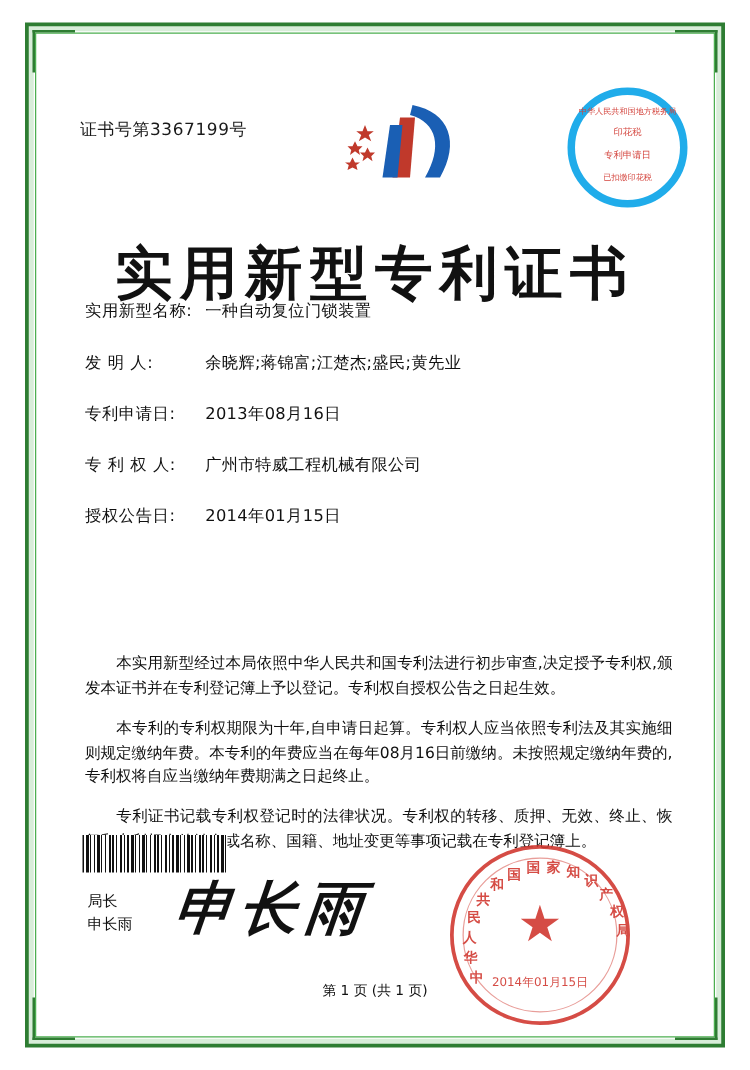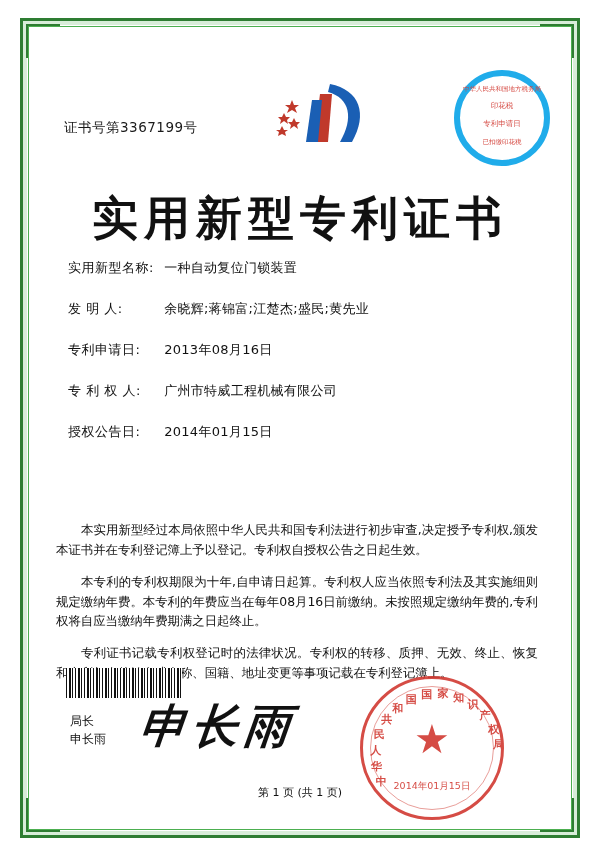--- a/index.html
+++ b/index.html
@@ -57,21 +57,20 @@
   }
 
   .cert-no {
     position: absolute;
     left: 24px;
     top: 55px;
     font-size: 13.5px;
     color: #1a1a1a;
     letter-spacing: 0.5px;
     font-family: "DejaVu Sans", "Liberation Sans", sans-serif;
-    margin-top: 24px;
   }
 
   .logo {
     position: absolute;
     left: 228px;
     top: 40px;
     width: 110px;
     height: 78px;
   }
 
@@ -108,41 +107,41 @@
     font-weight: bold;
     letter-spacing: 6px;
     color: #111;
     font-family: "DejaVu Sans", "Liberation Sans", sans-serif;
   }
 
   .fields {
     position: absolute;
     left: 28px;
     right: 20px;
-    top: 218px;
+    top: 200px;
   }
   .field {
     font-size: 13px;
     line-height: 20px;
     margin-bottom: 21px;
     color: #111;
     font-family: "DejaVu Sans", "Liberation Sans", sans-serif;
   }
   .field .label {
     display: inline-block;
     min-width: 92px;
     letter-spacing: 0.5px;
   }
   .field .value {
     letter-spacing: 0.3px;
   }
 
   .paras {
     position: absolute;
-    left: 16px;
+    left: 28px;
     right: 22px;
     top: 468px;
     font-size: 12.4px;
     line-height: 19.6px;
     color: #111;
     text-align: justify;
     font-family: "DejaVu Sans", "Liberation Sans", sans-serif;
   }
   .para {
     text-indent: 25px;

